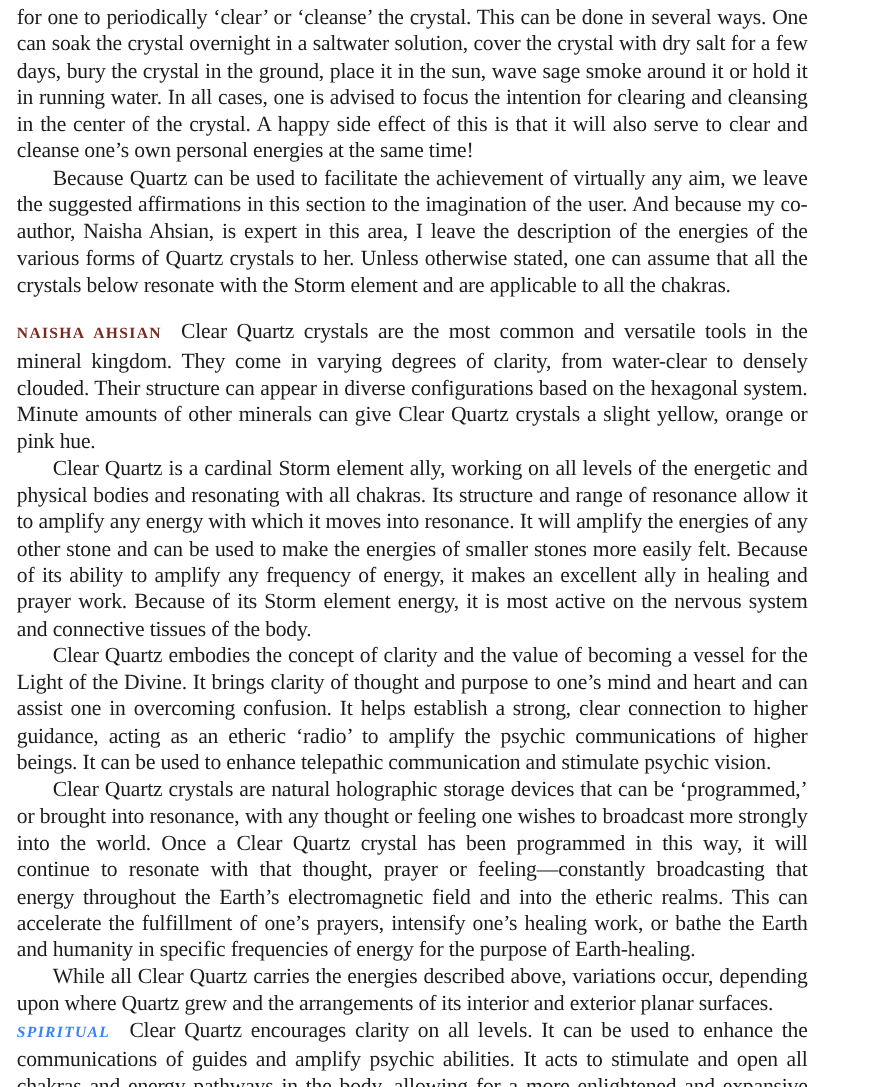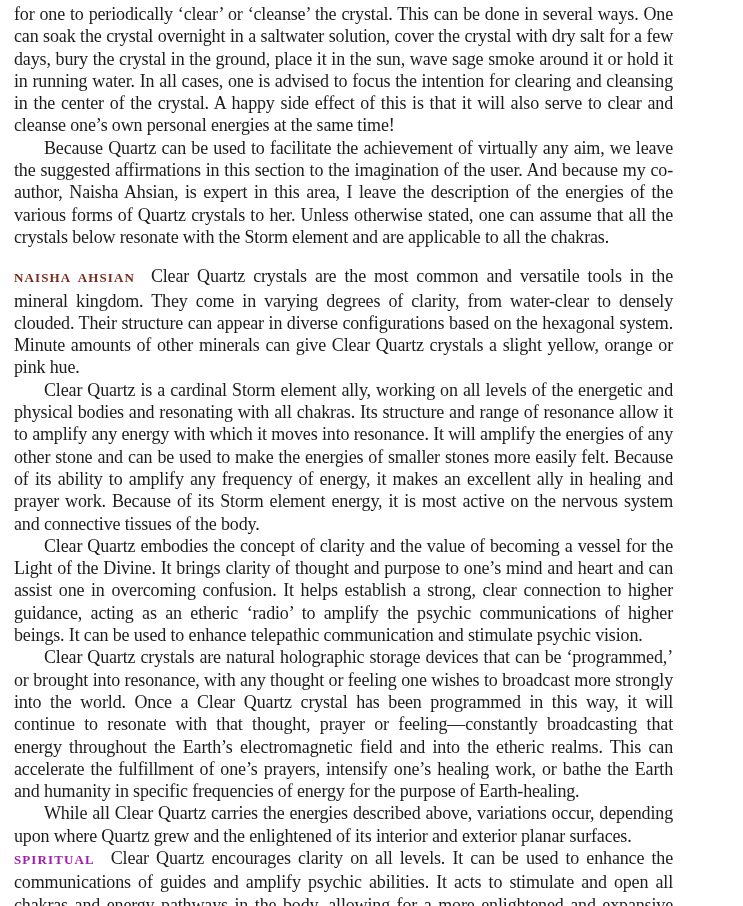--- a/index.html
+++ b/index.html
@@ -54,17 +54,17 @@
   <p class="para indent">Because Quartz can be used to facilitate the achievement of virtually any aim, we leave the suggested affirmations in this section to the imagination of the user. And because my co-author, Naisha Ahsian, is expert in this area, I leave the description of the energies of the various forms of Quartz crystals to her. Unless otherwise stated, one can assume that all the crystals below resonate with the Storm element and are applicable to all the chakras.</p>
 
   <p class="para section-gap"><span class="section-label" style="color: rgb(122, 42, 31);">NAISHA AHSIAN</span><span>Clear Quartz crystals are the most common and versatile tools in the mineral kingdom. They come in varying degrees of clarity, from water-clear to densely clouded. Their structure can appear in diverse configurations based on the hexagonal system. Minute amounts of other minerals can give Clear Quartz crystals a slight yellow, orange or pink hue.</span></p>
 
   <p class="para indent">Clear Quartz is a cardinal Storm element ally, working on all levels of the energetic and physical bodies and resonating with all chakras. Its structure and range of resonance allow it to amplify any energy with which it moves into resonance. It will amplify the energies of any other stone and can be used to make the energies of smaller stones more easily felt. Because of its ability to amplify any frequency of energy, it makes an excellent ally in healing and prayer work. Because of its Storm element energy, it is most active on the nervous system and connective tissues of the body.</p>
 
   <p class="para indent">Clear Quartz embodies the concept of clarity and the value of becoming a vessel for the Light of the Divine. It brings clarity of thought and purpose to one’s mind and heart and can assist one in overcoming confusion. It helps establish a strong, clear connection to higher guidance, acting as an etheric ‘radio’ to amplify the psychic communications of higher beings. It can be used to enhance telepathic communication and stimulate psychic vision.</p>
 
   <p class="para indent">Clear Quartz crystals are natural holographic storage devices that can be ‘programmed,’ or brought into resonance, with any thought or feeling one wishes to broadcast more strongly into the world. Once a Clear Quartz crystal has been programmed in this way, it will continue to resonate with that thought, prayer or feeling—constantly broadcasting that energy throughout the Earth’s electromagnetic field and into the etheric realms. This can accelerate the fulfillment of one’s prayers, intensify one’s healing work, or bathe the Earth and humanity in specific frequencies of energy for the purpose of Earth-healing.</p>
 
-  <p class="para indent">While all Clear Quartz carries the energies described above, variations occur, depending upon where Quartz grew and the enlightened of its interior and exterior planar surfaces.</p>
+  <p class="para indent">While all Clear Quartz carries the energies described above, variations occur, depending upon where Quartz grew and the arrangements of its interior and exterior planar surfaces.</p>
 
-  <p class="para"><span class="section-label" style="color: #a21caf;">SPIRITUAL</span><span>Clear Quartz encourages clarity on all levels. It can be used to enhance the communications of guides and amplify psychic abilities. It acts to stimulate and open all chakras and energy pathways in the body, allowing for a more enlightened and expansive auric field.</span></p>
+  <p class="para"><span class="section-label" style="color: #3b82f6; font-style: italic;">SPIRITUAL</span><span>Clear Quartz encourages clarity on all levels. It can be used to enhance the communications of guides and amplify psychic abilities. It acts to stimulate and open all chakras and energy pathways in the body, allowing for a more enlightened and expansive auric field.</span></p>
 
 </div>
 
 </body></html>

